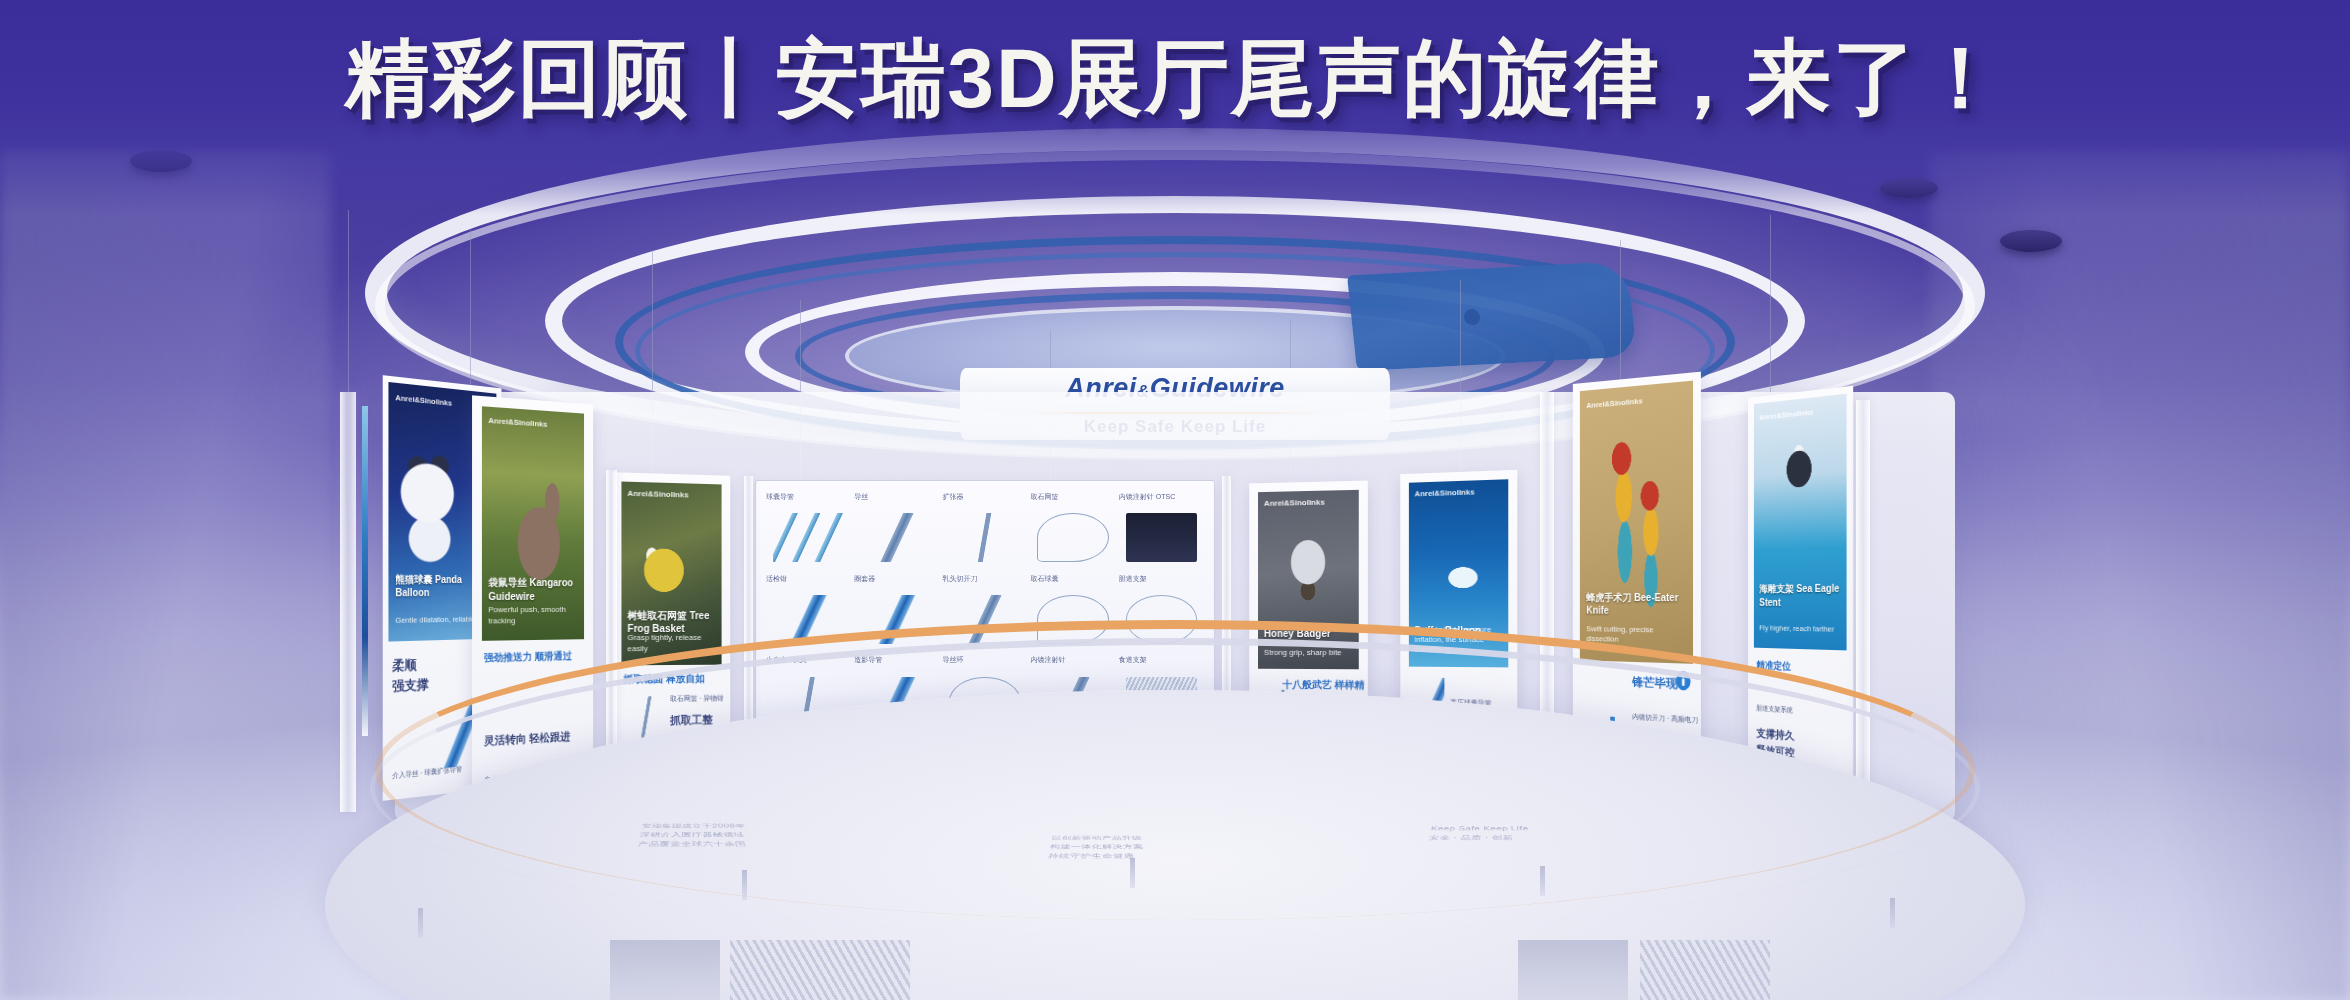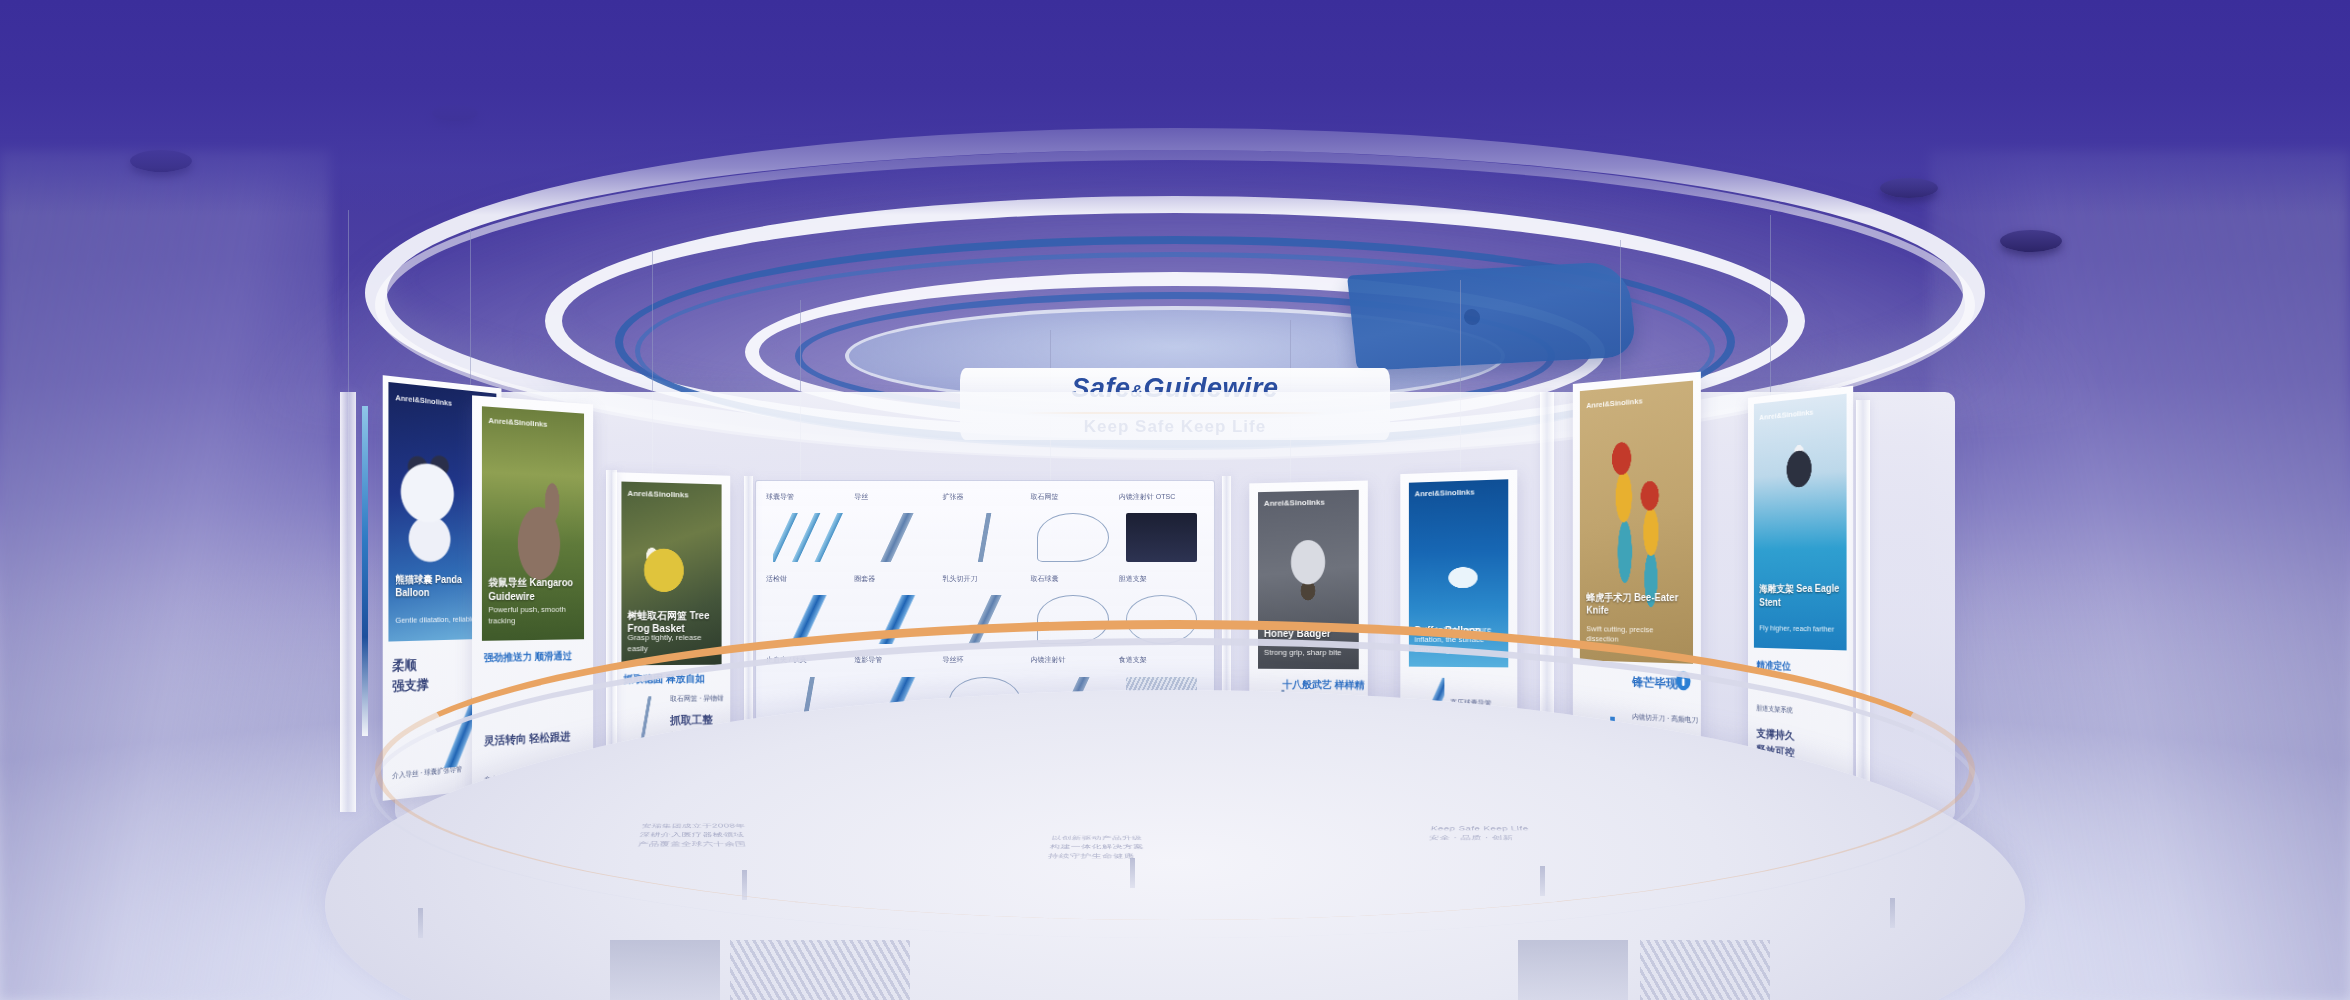--- a/index.html
+++ b/index.html
@@ -334,21 +334,21 @@
   <div class="wire" style="left:652px;top:250px;height:380px;"></div>
   <div class="wire" style="left:800px;top:300px;height:340px;"></div>
   <div class="wire" style="left:1050px;top:330px;height:320px;"></div>
   <div class="wire" style="left:1290px;top:320px;height:330px;"></div>
   <div class="wire" style="left:1460px;top:280px;height:360px;"></div>
   <div class="wire" style="left:1620px;top:240px;height:400px;"></div>
   <div class="wire" style="left:1770px;top:215px;height:430px;"></div>
 
   <div class="logo-band">
     <div class="logo-main">
-      <span>Safe</span><span class="amp">&amp;</span><span>Guidewire</span>
+      <span>Anrei</span><span class="amp">&amp;</span><span>Guidewire</span>
     </div>
     <div class="logo-rule"></div>
     <div class="logo-sub">Keep Safe Keep Life</div>
   </div>
 
   <div class="back-wall"></div>
 
   <div class="panel" style="left:378px;top:382px;width:132px;height:412px;transform:perspective(900px) rotateY(26deg);">
     <div class="poster art-panda" style="left:6px;top:6px;width:120px;height:252px;">
       <div class="pbrand">Anrei&amp;Sinolinks</div>
@@ -541,14 +541,15 @@
 持续守护生命健康</div>
   <div class="floor-text" style="left:1430px;bottom:150px;white-space:pre-line;transform:perspective(400px) rotateX(58deg);">Keep Safe Keep Life
 安全 · 品质 · 创新</div>
 
   <div class="floor-block" style="left:610px;width:110px;"></div>
   <div class="floor-block hatch" style="left:730px;width:180px;"></div>
   <div class="floor-block" style="left:1518px;width:110px;"></div>
   <div class="floor-block hatch" style="left:1640px;width:130px;"></div>
 
   <div class="header-band"></div>
+  <div class="title">精彩回顾丨安瑞3D展厅尾声的旋律，来了！</div>
 
 </div>
 
 </body></html>

